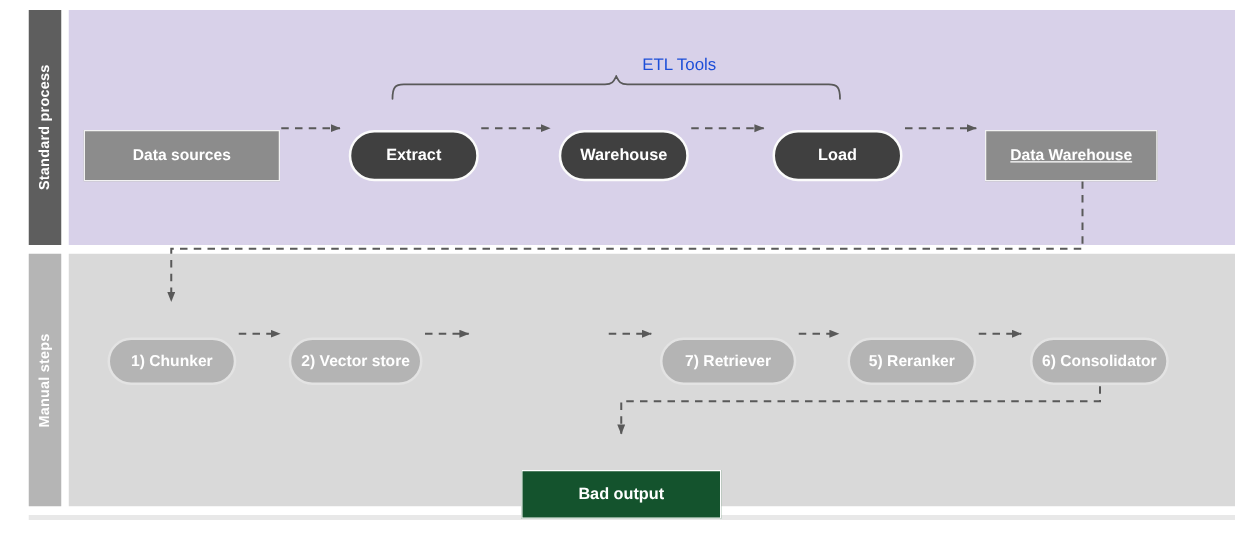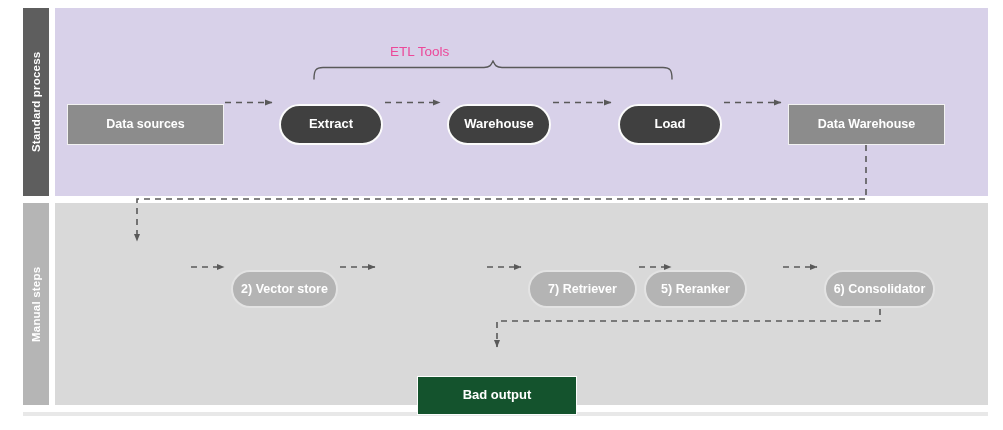--- a/index.html
+++ b/index.html
@@ -92,39 +92,39 @@
     background: #14532d;
     border: 1px solid #fdfdfd;
     font-size: 13px;
   }
 
   
   #node-data-sources   { left: 67px;  top: 82px;  width: 157px; height: 41px; }
   #node-extract        { left: 279px; top: 82px;  width: 104px; height: 41px; }
   #node-transform      { left: 447px; top: 82px;  width: 104px; height: 41px; }
   #node-load           { left: 618px; top: 82px;  width: 104px; height: 41px; }
-  #node-data-warehouse { left: 788px; top: 82px;  width: 157px; height: 41px; }
+  #node-data-warehouse { left: 788px; top: 82px;  width: 138px; height: 41px; text-decoration: underline; }
 
   #node-chunker        { left: 86px;  top: 248px; width: 103px; height: 38px; }
   #node-vector-store   { left: 231px; top: 248px; width: 107px; height: 38px; }
   #node-rewriter       { left: 382px; top: 248px; width: 103px; height: 38px; }
   #node-retriever      { left: 528px; top: 248px; width: 109px; height: 38px; }
-  #node-reranker       { left: 644px; top: 248px; width: 103px; height: 38px; }
+  #node-reranker       { left: 678px; top: 248px; width: 103px; height: 38px; }
   #node-consolidator   { left: 824px; top: 248px; width: 111px; height: 38px; }
 
   #node-bad-output     { left: 417px; top: 354px; width: 160px; height: 39px; }
 
   
   #etl-tools-label {
     position: absolute;
-    left: 390px; top: 44px;
+    left: 413px; top: 44px;
     width: 160px;
-    text-align: left;
+    text-align: right;
     font-size: 13.5px;
-    color: #ec4899;
+    color: #1d4ed8;
   }
   #etl-brace {
     position: absolute;
     left: 312px; top: 60px;
     width: 362px; height: 20px;
   }
 
   
   #connectors {
     position: absolute;
@@ -192,20 +192,23 @@
   </div>
 
   <div class="node node-pill-purple" id="node-load">
     <span>Load</span>
   </div>
 
   <div class="node node-rect" id="node-data-warehouse">
     <span>Data Warehouse</span>
   </div>
 
+  <div class="node node-pill-gray" id="node-chunker">
+    <span>1) Chunker</span>
+  </div>
 
   <div class="node node-pill-gray" id="node-vector-store">
     <span>2) Vector store</span>
   </div>
 
 
   <div class="node node-pill-gray" id="node-retriever">
     <span>7) Retriever</span>
   </div>
 

